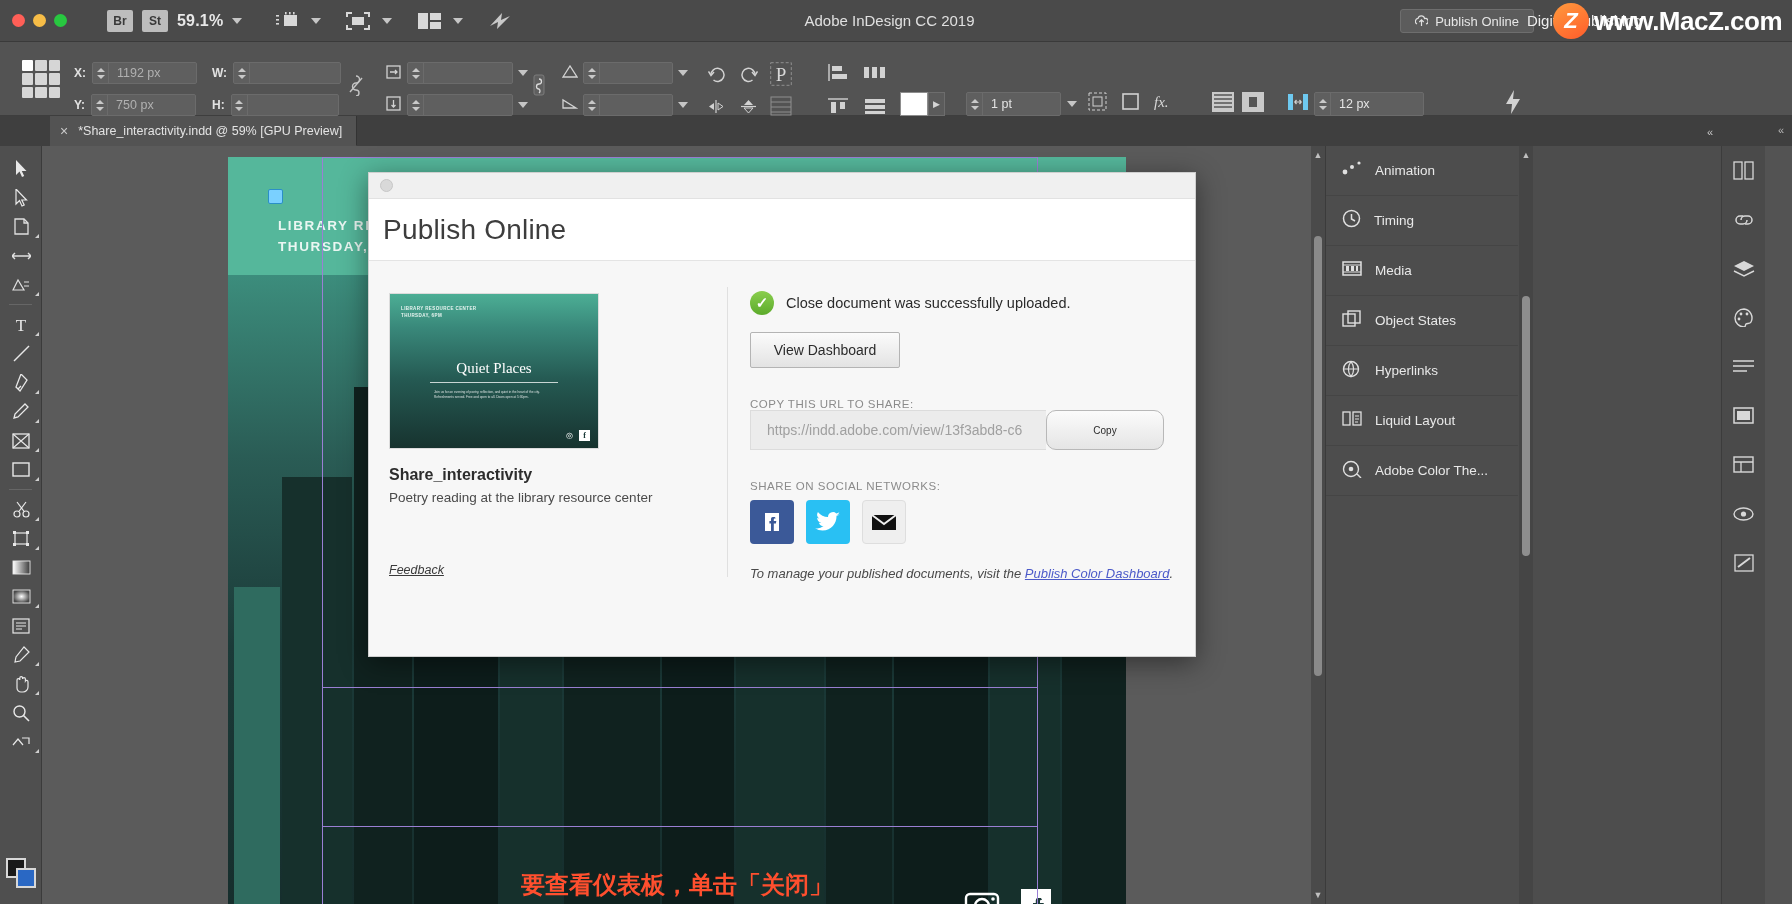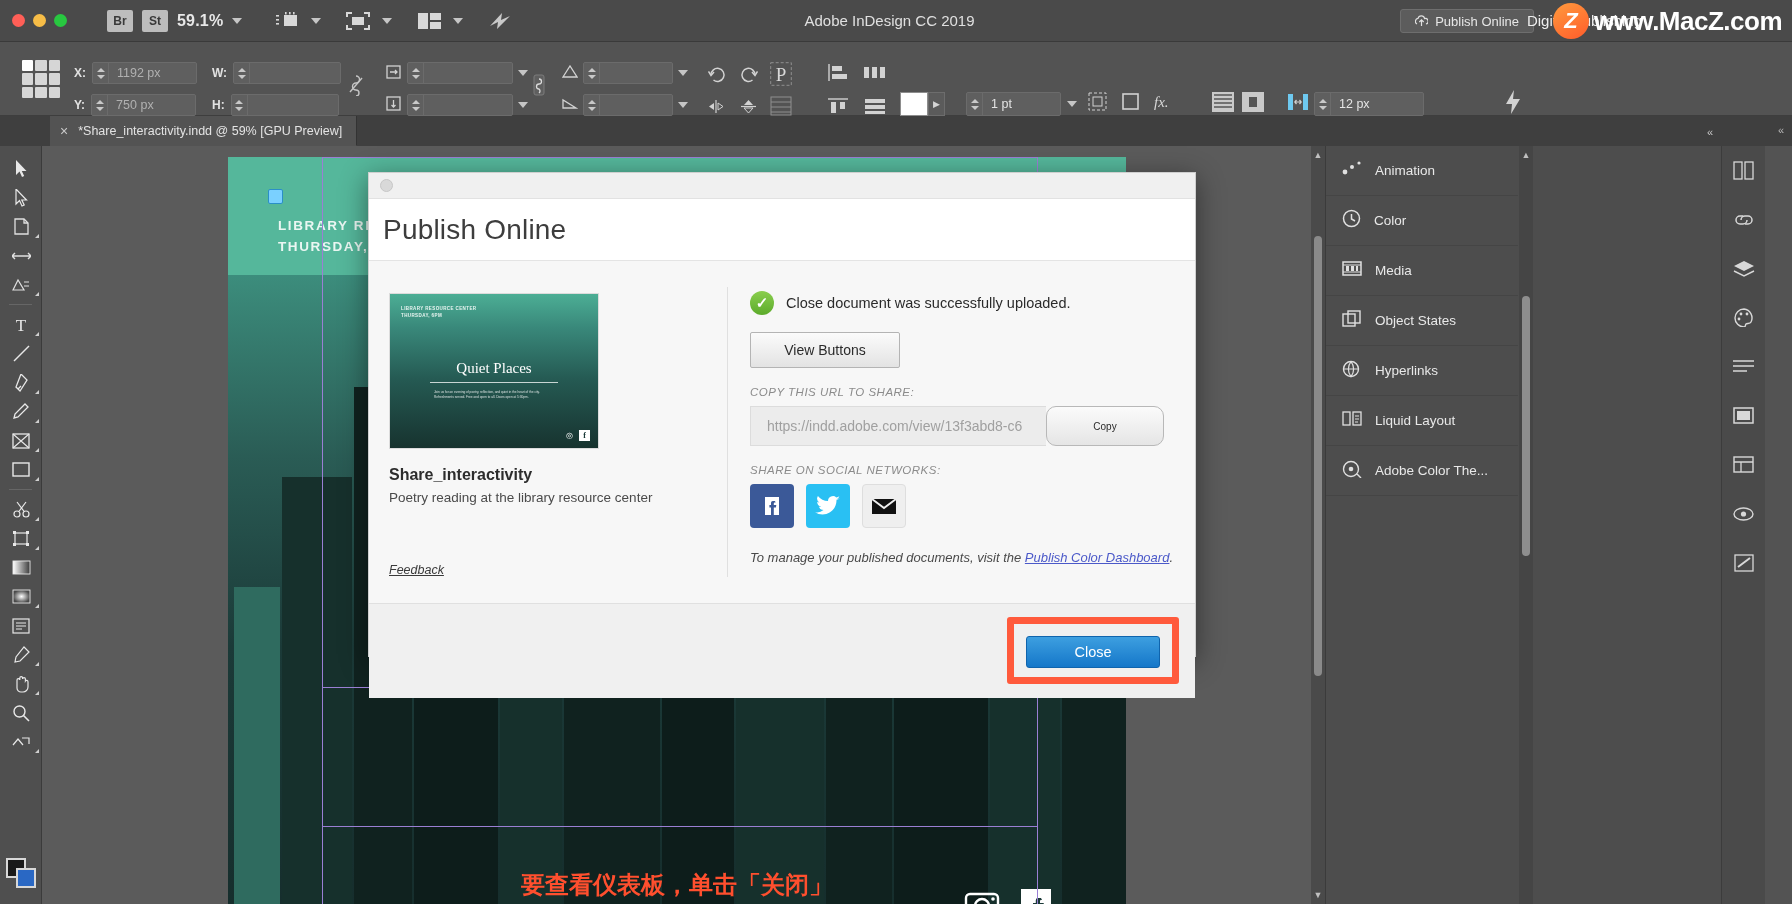--- a/index.html
+++ b/index.html
@@ -349,23 +349,23 @@
   .success-txt { font-size: 14.5px; color: #2b2b2b; }
 
   .btn-grey {
     margin-top: 17px; height: 36px; width: 150px;
     background: linear-gradient(180deg,#fbfbfb,#e3e3e3);
     border: 1px solid #b4b4b4; border-radius: 2px;
     color: #2b2b2b; font-size: 14px;
     display: flex; align-items: center; justify-content: center;
   }
   .mini-label {
-    margin-top: 18px; font-size: 11.5px; color: #8b8b8b; letter-spacing: .5px; font-style: italic;
-  }
-  .url-row { display: flex; margin-top: 8px; align-items: flex-start; }
+    margin-top: 30px; font-size: 11.5px; color: #8b8b8b; letter-spacing: .5px;
+  }
+  .url-row { display: flex; margin-top: 0; align-items: flex-start; }
   .url-input {
     width: 296px; height: 40px; background: #ececec;
     border: 1px solid #dcdcdc; border-right: none;
     display: flex; align-items: center; padding-left: 16px;
     color: #a0a0a0; font-size: 14px; overflow: hidden; white-space: nowrap;
   }
   .copy-btn {
     width: 118px; height: 40px;
     background: linear-gradient(180deg,#fbfbfb,#e5e5e5);
     border: 1px solid #b8b8b8; border-radius: 10px;
@@ -1036,21 +1036,21 @@
         <span class="lbl">Animation</span>
       </div>
 
       <div class="rp-item">
         <span>
           <svg width="19" height="19" viewBox="0 0 19 19">
             <circle cx="9.5" cy="9.5" r="8" fill="none" stroke="#e0e0e0" stroke-width="1.5"></circle>
             <path d="M9.5 5 V10 L13 12" fill="none" stroke="#e0e0e0" stroke-width="1.5"></path>
           </svg>
         </span>
-        <span class="lbl">Color</span>
+        <span class="lbl">Timing</span>
       </div>
 
       <div class="rp-item">
         <span>
           <svg width="20" height="17" viewBox="0 0 20 17">
             <rect x="1" y="2" width="18" height="13" fill="none" stroke="#e0e0e0" stroke-width="1.5"></rect>
             <path d="M1 5 H19 M1 12 H19" stroke="#e0e0e0" stroke-width="1.2"></path>
             <rect x="4" y="6" width="3" height="5" fill="#e0e0e0"></rect>
             <rect x="9" y="6" width="3" height="5" fill="#e0e0e0"></rect>
             <rect x="14" y="6" width="2" height="5" fill="#e0e0e0"></rect>
@@ -1200,21 +1200,21 @@
       </div>
 
       <div class="dlg-divider"></div>
 
       <div class="dlg-right">
         <div class="success-row">
           <span class="check-circle">✓</span>
           <span class="success-txt">Close document was successfully uploaded.</span>
         </div>
 
-        <div class="btn-grey">View Buttons</div>
+        <div class="btn-grey">View Dashboard</div>
 
         <div class="mini-label">COPY THIS URL TO SHARE:</div>
         <div class="url-row">
           <div class="url-input">https://indd.adobe.com/view/13f3abd8-c6</div>
           <div class="copy-btn">Copy</div>
         </div>
 
         <div class="mini-label">SHARE ON SOCIAL NETWORKS:</div>
         <div class="soc-row">
           <div class="soc fb">
@@ -1235,19 +1235,15 @@
             </svg>
           </div>
         </div>
 
         <div class="manage-line">
           <span>To manage your published documents, visit the </span><a href="#">Publish Color Dashboard</a><span>.</span>
         </div>
       </div>
     </div>
 
-    <div class="dlg-footer">
-      <div class="close-highlight"></div>
-      <div class="close-btn">Close</div>
-    </div>
   </div>
 
 </div>
 
 </body></html>

